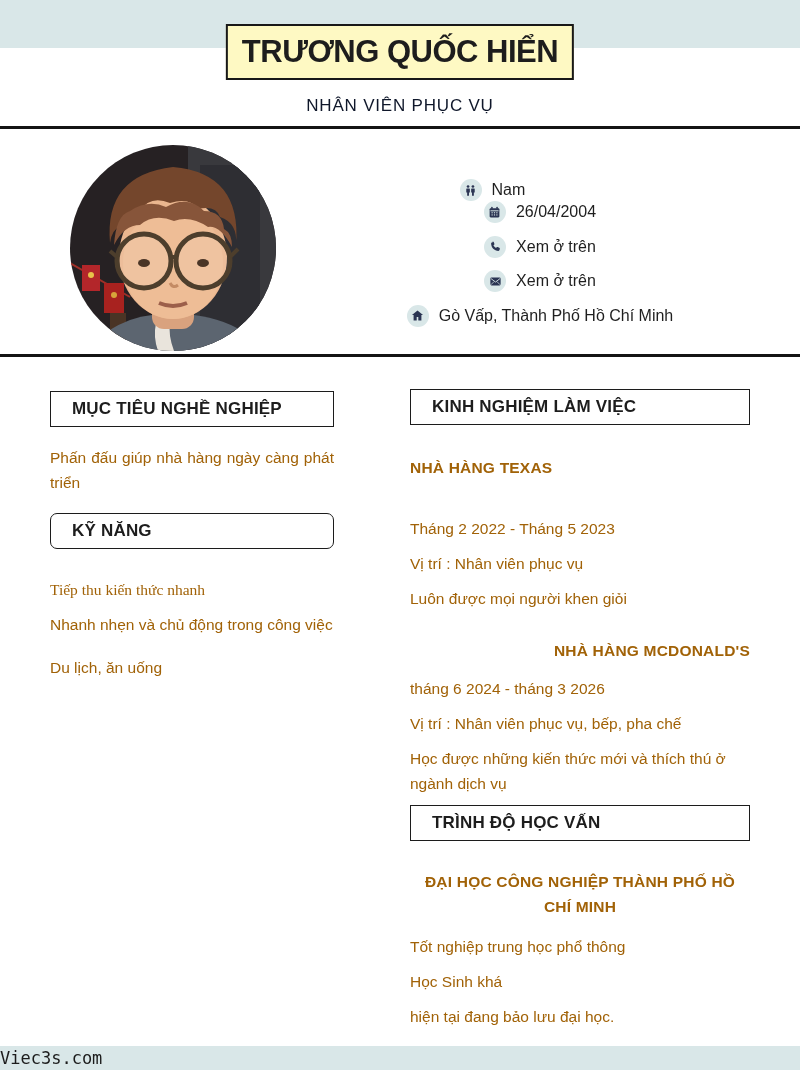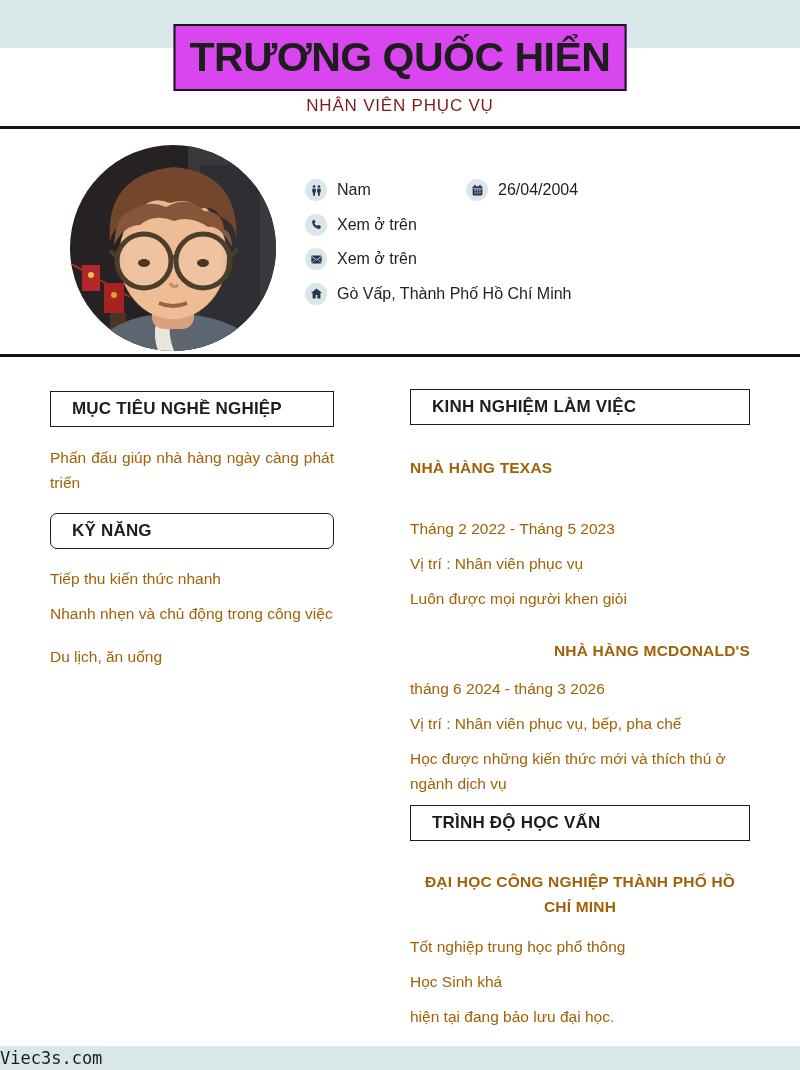--- a/index.html
+++ b/index.html
@@ -9,39 +9,39 @@
     overflow:hidden;
   }
   .top-bar{position:absolute;left:0;top:0;width:800px;height:48px;background:#d9e7e8;}
   .footer-bar{
     position:absolute;left:0;top:1046px;width:800px;height:24px;background:#d9e7e8;
     display:flex;align-items:center;justify-content:flex-start;padding-right:30px;box-sizing:border-box;
     font-family:"DejaVu Sans Mono","Liberation Mono",monospace;font-size:17px;color:#1c1c1c;
   }
   .title-box{
     position:absolute;top:24px;left:50%;transform:translateX(-50%);
-    background:#d946ef;border:2px solid #181818;padding:8px 14px;
-    font-size:41px;font-weight:bold;color:#1d1d1d;letter-spacing:-0.5px;white-space:nowrap;
+    background:#fef9c3;border:2px solid #181818;padding:8px 14px;
+    font-size:31px;font-weight:bold;color:#1d1d1d;letter-spacing:-0.5px;white-space:nowrap;
   }
   .subtitle{
     position:absolute;top:96px;left:0;width:800px;text-align:center;
-    font-size:17px;color:#7f1d1d;letter-spacing:0.8px;
+    font-size:17px;color:#0f172a;letter-spacing:0.8px;
   }
   .rule{position:absolute;left:0;width:800px;height:3px;background:#141414;}
   .rule-1{top:126px;}
   .rule-2{top:354px;}
 
   .photo-wrap{position:absolute;left:70px;top:145px;width:206px;height:206px;}
   .photo-wrap svg{display:block;}
 
   .info-block{
     position:absolute;left:305px;top:179px;width:470px;
     display:flex;flex-direction:column;gap:12.5px;
   }
-  .info-row{display:flex;align-items:center;min-height:22px;}
+  .info-row{display:flex;align-items:center;min-height:22px;flex-direction:column;}
   .info-cell{display:flex;align-items:center;}
   .info-cell.first{width:161px;}
   .badge{
     width:22px;height:22px;border-radius:50%;background:#d9e7e8;flex:0 0 22px;
     display:flex;align-items:center;justify-content:center;
   }
   .badge svg{width:13px;height:13px;}
   .info-text{margin-left:10px;font-size:16px;color:#1f1f1f;}
 
   .col{position:absolute;box-sizing:border-box;}
@@ -49,21 +49,21 @@
   .col-right{left:410px;top:389px;width:340px;}
 
   .sec-box{
     box-sizing:border-box;border:1.5px solid #1c1c1c;background:#fff;
     padding:7px 8px 7px 21px;font-size:17px;font-weight:bold;color:#1d1d1d;
     letter-spacing:0.2px;
   }
   .col p{margin:10px 0 0;font-size:15.5px;line-height:25px;color:#a16207;}
   .col .justify{text-align:justify;}
   .col .mt18{margin-top:18px;}
-  .col .mt17{margin-top:17px;}
+  .col .mt17{margin-top:28px;font-family:Liberation Serif, serif;}
   .col .mt13{margin-top:13px;}
   .col .mt15{margin-top:15px;}
   .col .mt27{margin-top:27px;text-align:right;}
   .col .mt28{margin-top:28px;text-align:center;}
   .col .mt30{margin-top:30px;}
   .col .mt36{margin-top:36px;}
   .sec-box.mt-box1{margin-top:18px;border-radius:7px;}
   .sec-box.mt-box2{margin-top:13px;}
   .sec-box.mt-box3{margin-top:9px;}
   .employer{font-weight:bold;letter-spacing:0.2px;font-size:15.5px;}

